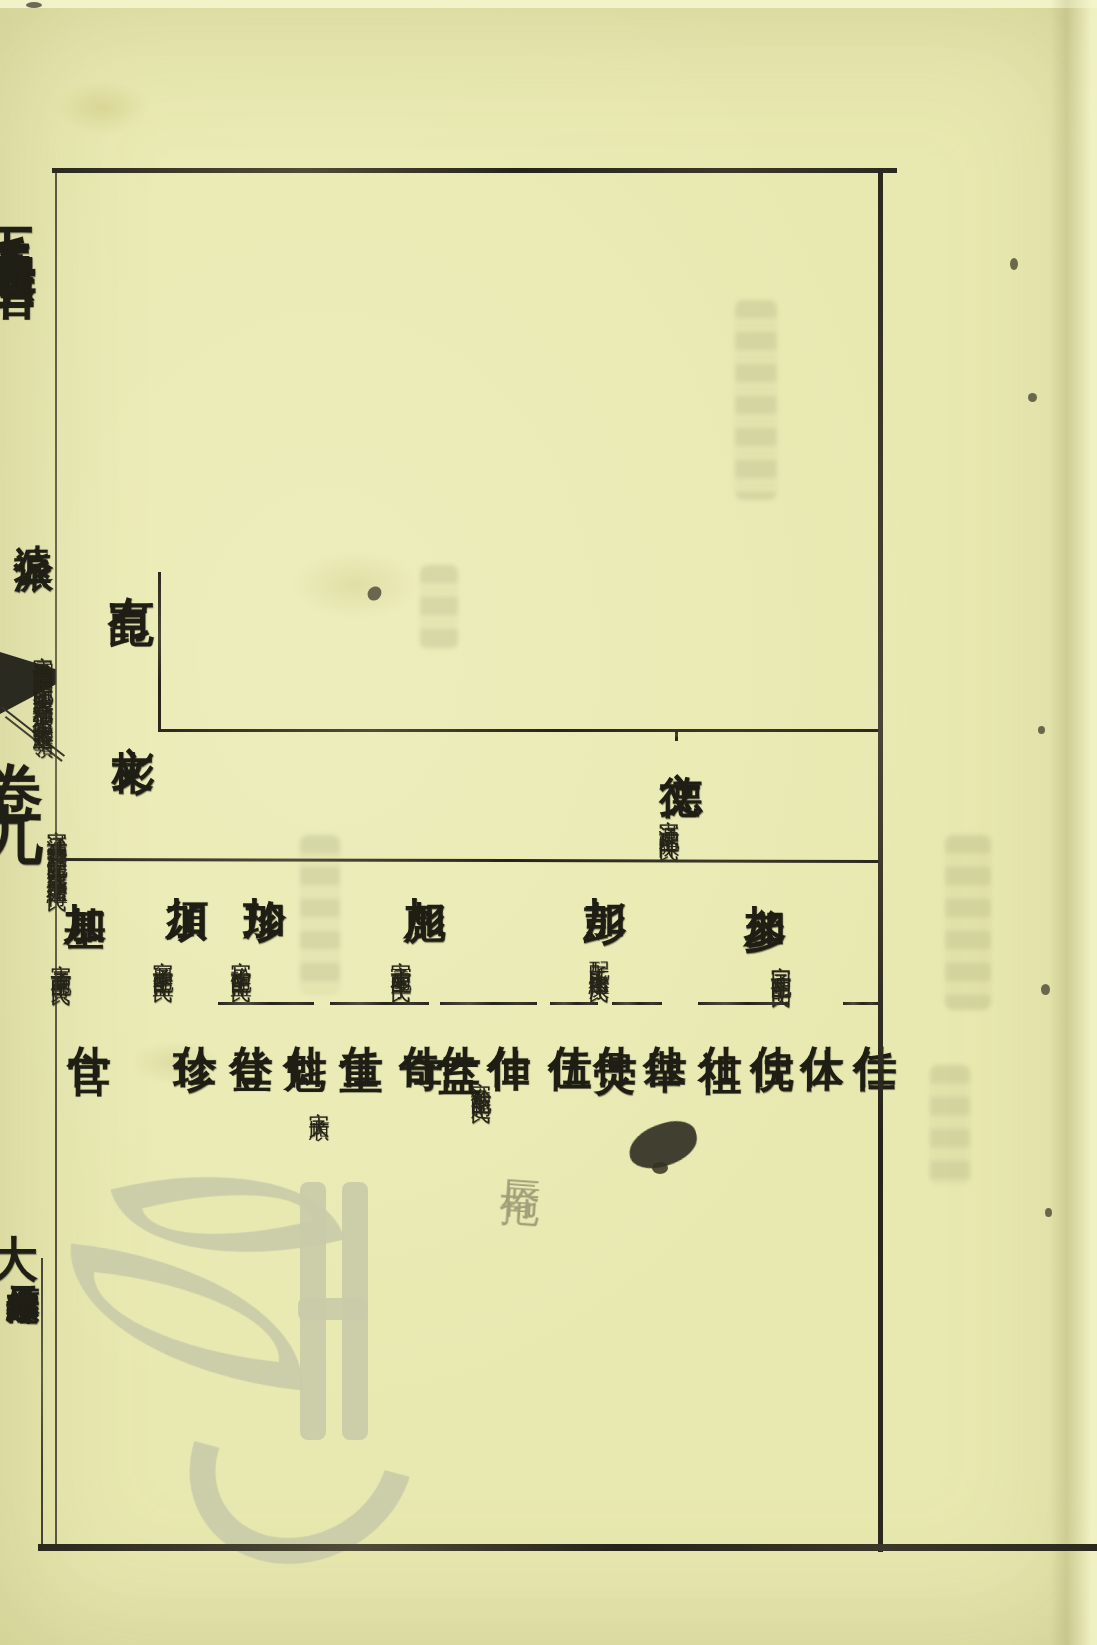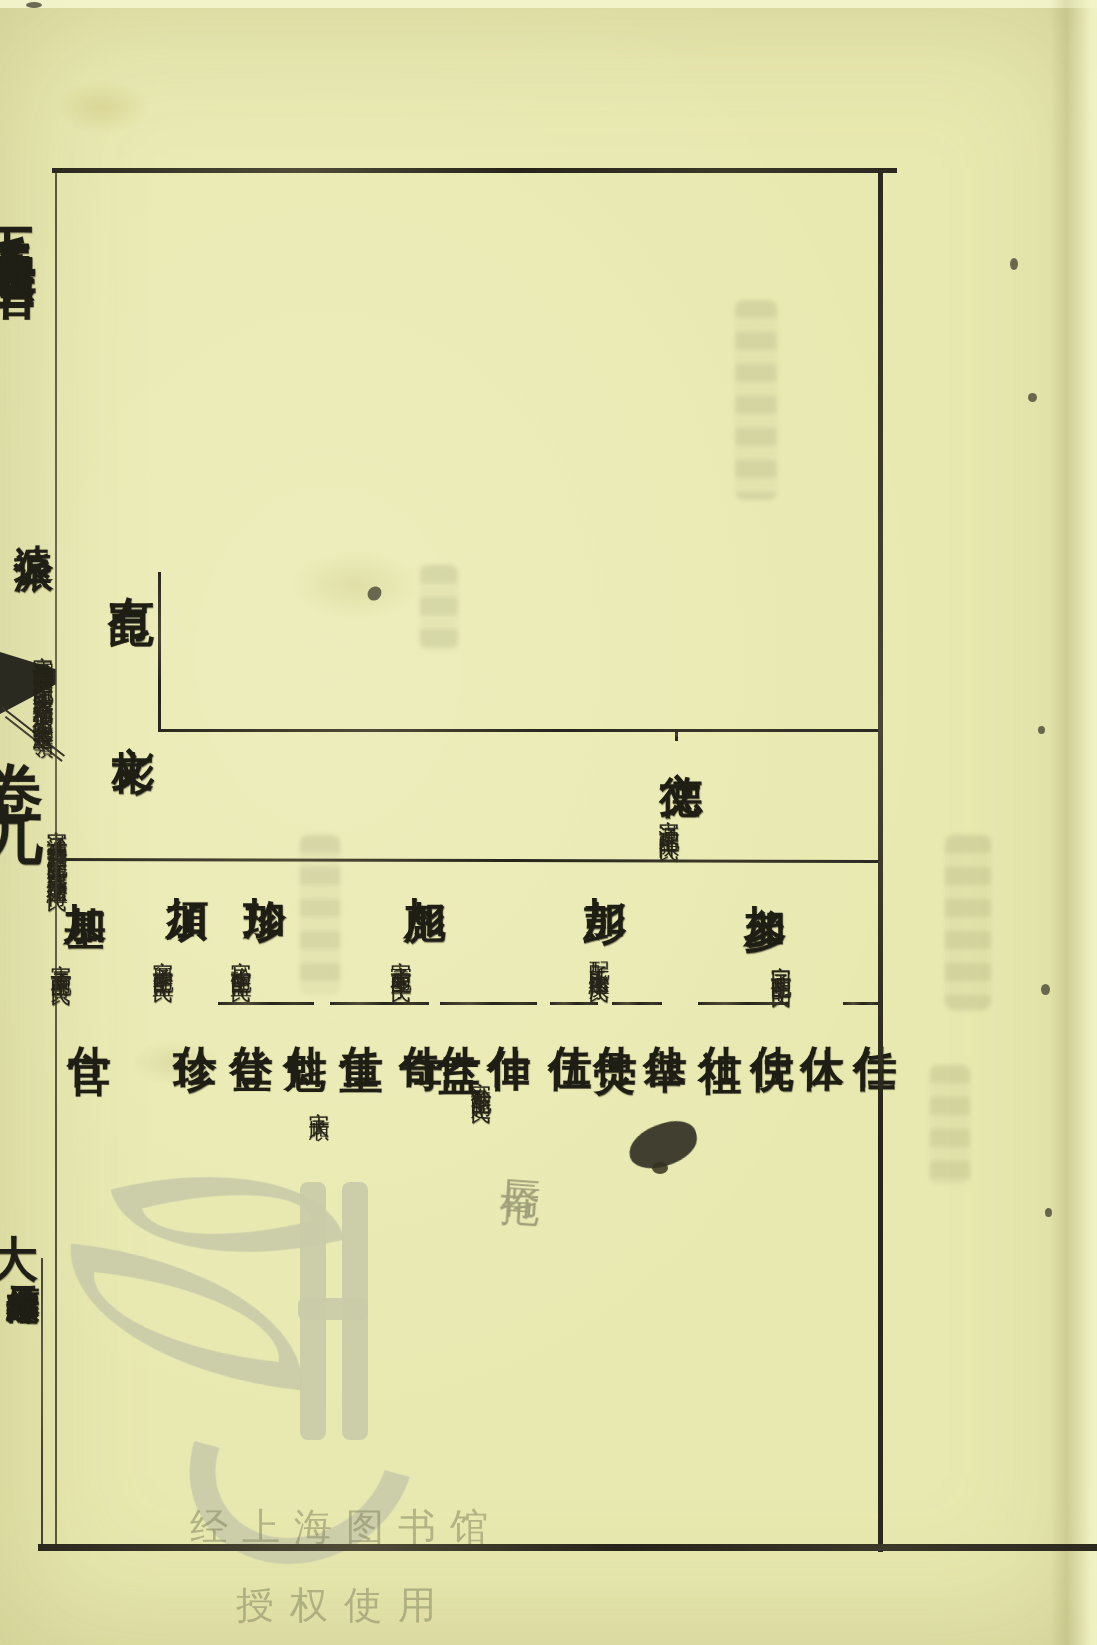--- a/index.html
+++ b/index.html
@@ -124,16 +124,14 @@
   <div class="speck" style="left:1041px;top:984px;width:9px;height:11px;"></div>
   <div class="speck" style="left:1045px;top:1208px;width:7px;height:9px;"></div>
 
   <div class="wm wm-shape wm-leaf" style="left:64px;top:1256px;width:245px;height:122px;transform:rotate(6deg);"></div>
   <div class="wm wm-shape wm-leaf" style="left:120px;top:1162px;width:215px;height:105px;transform:rotate(-14deg);"></div>
   <div class="wm wm-shape" style="left:300px;top:1182px;width:26px;height:258px;border-radius:8px;"></div>
   <div class="wm wm-shape" style="left:342px;top:1182px;width:26px;height:258px;border-radius:8px;"></div>
   <div class="wm wm-shape" style="left:298px;top:1298px;width:70px;height:22px;border-radius:6px;"></div>
   <div class="wm" style="left:186px;top:1358px;width:180px;height:150px;border:26px solid rgba(201,203,169,.88);border-radius:50%;border-top-color:transparent;border-right-color:transparent;transform:rotate(-30deg);filter:blur(.5px);"></div>
 
-  <div class="wm-text abs" style="left:190px;top:1502px;font-size:38px;letter-spacing:14px;">经上海图书馆</div>
-  <div class="wm-text abs" style="left:236px;top:1580px;font-size:38px;letter-spacing:16px;">授权使用</div>
 
 </div>
 
 </body></html>

